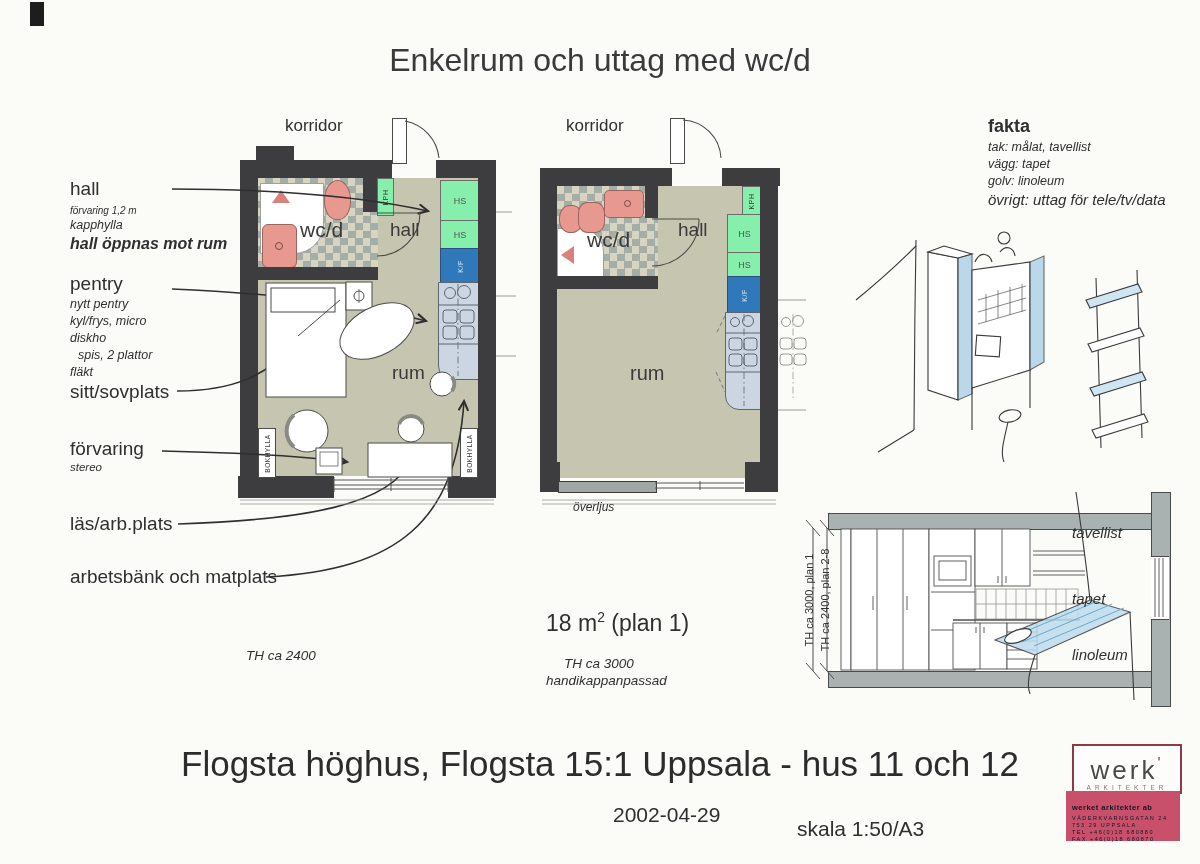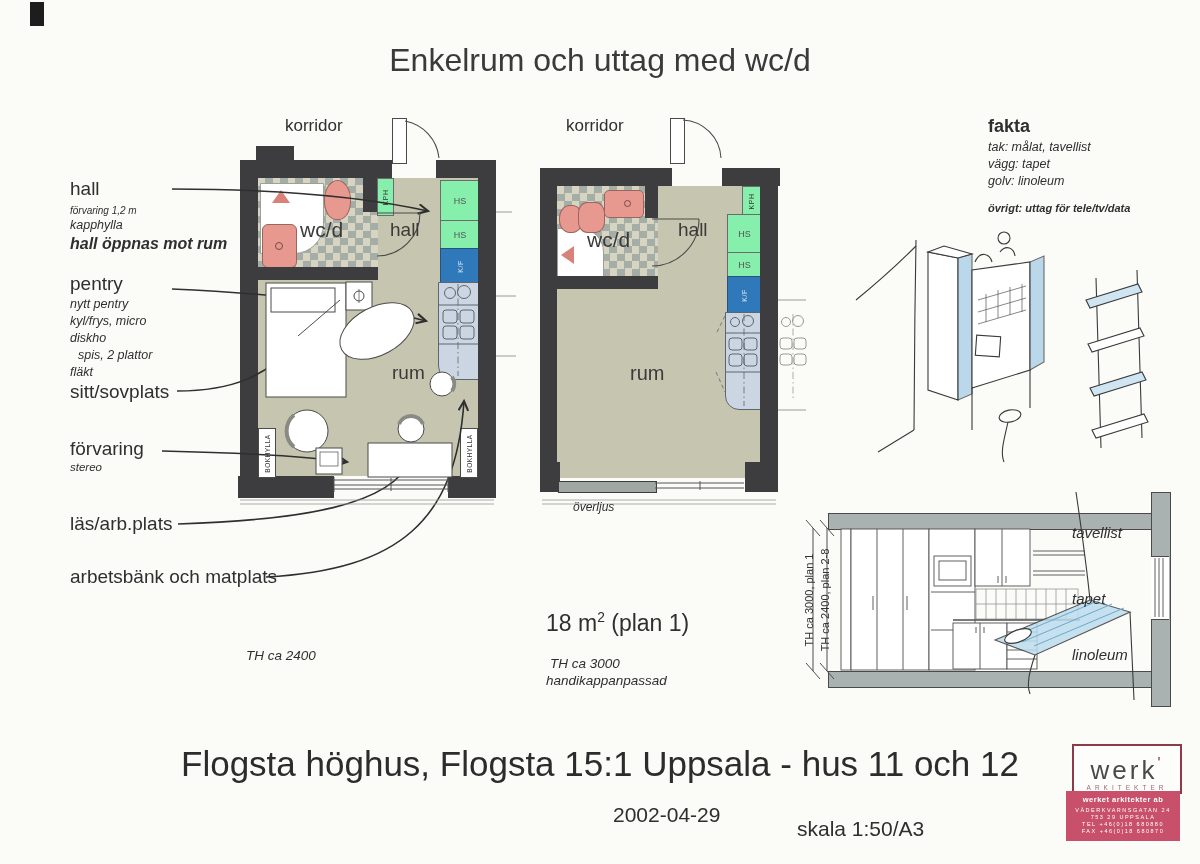--- a/index.html
+++ b/index.html
@@ -22,21 +22,21 @@
   .bok{position:absolute;z-index:5;background:#fff;border:1px solid #4a4a4a;
        display:flex;align-items:center;justify-content:center;}
   .vtext{transform:rotate(-90deg);white-space:nowrap;font-size:7px;letter-spacing:.5px;color:#333;}
   .txt{position:absolute;z-index:10;white-space:nowrap;}
   .it{font-style:italic;}
   .roomlabel{color:#3a3a3a;}
   .overlay{position:absolute;left:0;top:0;z-index:6;pointer-events:none;}
   .shower{position:absolute;z-index:3;background:#fff;border:1px solid #9aa09a;}
   .slab{position:absolute;background:#a9b2b0;border:1px solid #4a4a4a;z-index:2;}
   .logo-box{position:absolute;border:2px solid #8d3a48;background:#fdfdfb;z-index:10;text-align:center;}
-  .logo-red{position:absolute;background:#c8506b;z-index:10;color:#ffffff;padding:4px 6px;box-sizing:border-box;text-align:center;}
+  .logo-red{position:absolute;background:#c8506b;z-index:10;color:#0f172a;padding:12px 6px;box-sizing:border-box;}
   .sup{font-size:60%;vertical-align:super;}
   .dim{position:absolute;z-index:10;transform:translate(-50%,-50%) rotate(-90deg);
        white-space:nowrap;font-size:11px;color:#333;}
 </style>
 </head>
 <body>
 
 <div class="page">
 
   <div class="abs" style="left:30px;top:2px;width:14px;height:24px;background:#1d1d1d;z-index:10;"></div>
@@ -61,21 +61,21 @@
   <div class="txt it" style="left:70px;top:461px;font-size:11.5px;">stereo</div>
 
   <div class="txt" style="left:70px;top:513px;font-size:19px;">läs/arb.plats</div>
 
   <div class="txt" style="left:70px;top:566px;font-size:19px;">arbetsbänk och matplats</div>
 
   <div class="txt" style="left:988px;top:116px;font-size:18px;font-weight:bold;">fakta</div>
   <div class="txt it" style="left:988px;top:140px;font-size:12.5px;">tak: målat, tavellist</div>
   <div class="txt it" style="left:988px;top:157px;font-size:12.5px;">vägg: tapet</div>
   <div class="txt it" style="left:988px;top:174px;font-size:12.5px;">golv: linoleum</div>
-  <div class="txt it" style="left:988px;top:202px;font-size:11px;font-weight:bold;">övrigt: uttag för tele/tv/data</div>
+  <div class="txt it" style="left:988px;top:191px;font-size:15px;">övrigt: uttag för tele/tv/data</div>
 
   <div class="txt" style="left:285px;top:116px;font-size:17px;">korridor</div>
 
   <div class="room" style="left:258px;top:178px;width:220px;height:298px;"></div>
   <div class="tile" style="left:258px;top:178px;width:120px;height:89px;"></div>
 
   <div class="shower" style="left:260px;top:183px;width:62px;height:69px;border-radius:0 0 30px 0;"></div>
   <div class="fix" style="left:272px;top:190px;width:0;height:0;border-left:9px solid transparent;border-right:9px solid transparent;border-bottom:13px solid #d9827a;"></div>
   <div class="fix" style="left:324px;top:180px;width:25px;height:38px;background:#e8998f;border:1px solid #9a655e;border-radius:50% 50% 46% 46%;"></div>
   <div class="fix" style="left:262px;top:224px;width:33px;height:42px;background:#e8998f;border:1px solid #9a655e;border-radius:6px;"></div>
@@ -159,21 +159,21 @@
 
   <div class="fix" style="left:558px;top:481px;width:97px;height:10px;background:#a0a8a6;border:1px solid #3d3d3f;z-index:5;"></div>
 
   <div class="txt roomlabel" style="left:587px;top:228px;font-size:21px;">wc/d</div>
   <div class="txt roomlabel" style="left:678px;top:219px;font-size:19px;">hall</div>
   <div class="txt roomlabel" style="left:630px;top:362px;font-size:20px;">rum</div>
   <div class="txt it" style="left:573px;top:500px;font-size:12px;">överljus</div>
 
   <div class="txt" style="left:546px;top:610px;font-size:23px;">
     <span>18 m</span><span class="sup">2</span><span> (plan 1)</span></div>
-  <div class="txt it" style="left:550px;top:656px;font-size:13.5px;">TH ca 3000</div>
+  <div class="txt it" style="left:564px;top:656px;font-size:13.5px;">TH ca 3000</div>
   <div class="txt it" style="left:546px;top:673px;font-size:13.5px;">handikappanpassad</div>
 
   <div class="slab" style="left:828px;top:513px;width:326px;height:15px;"></div>
   <div class="slab" style="left:828px;top:671px;width:326px;height:15px;"></div>
   <div class="slab" style="left:1151px;top:492px;width:18px;height:213px;"></div>
   <div class="fix" style="left:1151px;top:556px;width:18px;height:62px;background:#fff;border-top:1px solid #4a4a4a;border-bottom:1px solid #4a4a4a;z-index:3;"></div>
 
   <div class="txt it" style="left:1072px;top:524px;font-size:15px;">tavellist</div>
   <div class="txt it" style="left:1072px;top:590px;font-size:15px;">tapet</div>
   <div class="txt it" style="left:1072px;top:646px;font-size:15px;">linoleum</div>

